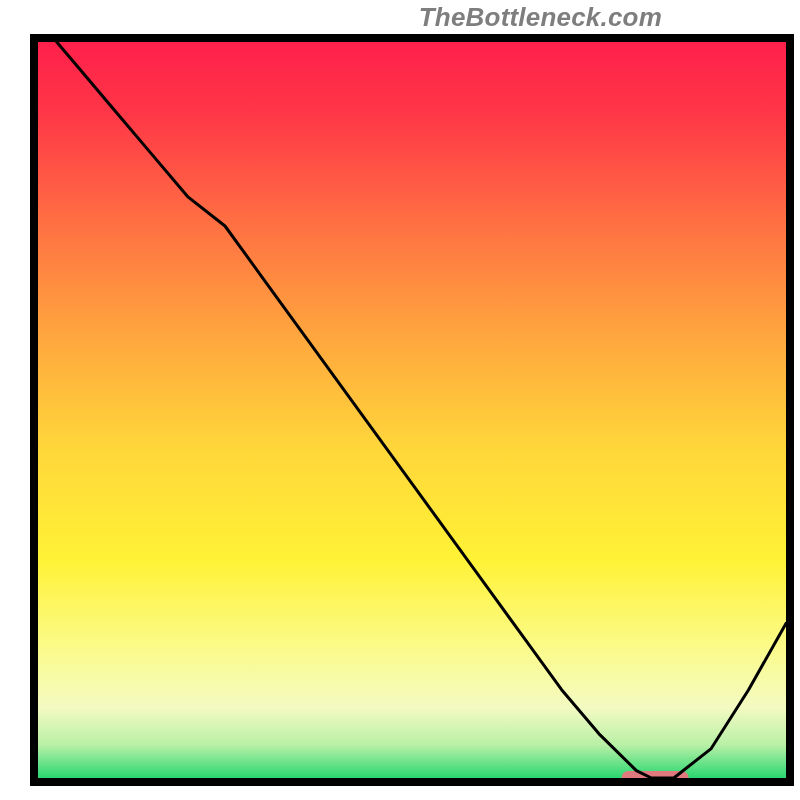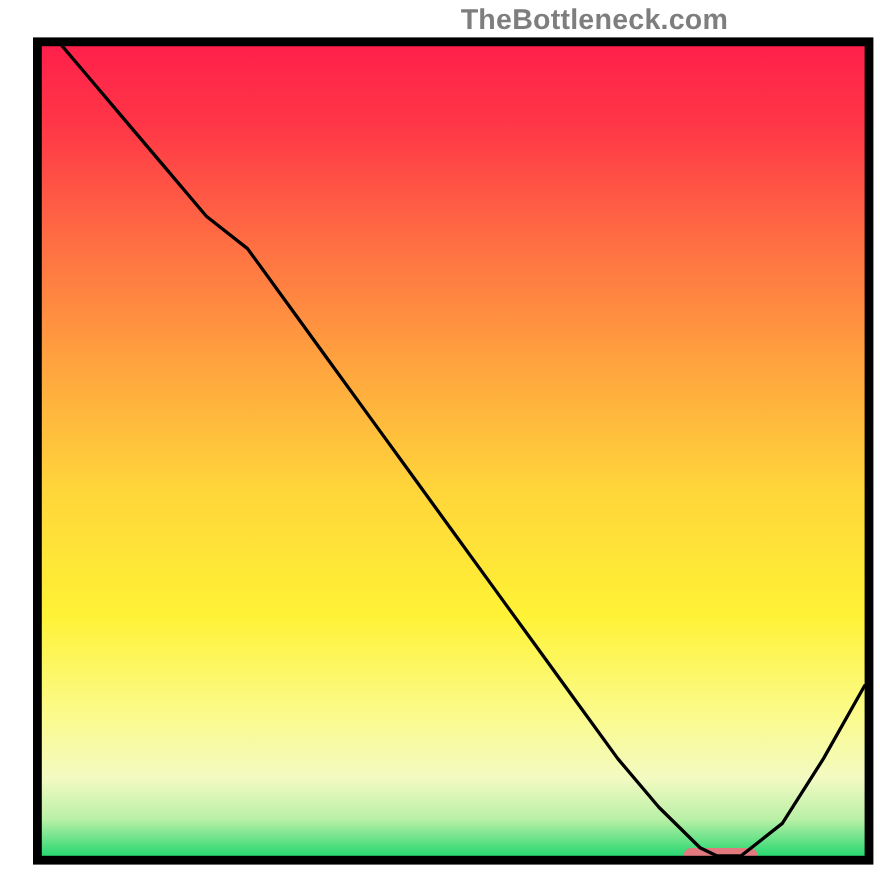--- a/index.html
+++ b/index.html
@@ -8,20 +8,21 @@
     width: 800px;
     height: 800px;
     overflow: hidden;
     background: #ffffff;
     font-family: Arial, Helvetica, sans-serif;
   }
   .wrap {
     position: relative;
     width: 668px;
     height: 800px;
+    font-style: italic;
   }
   .watermark {
     position: absolute;
     top: 2px;
     right: 6px;
     font-size: 26px;
     font-weight: 600;
     color: #7e7e7e;
     letter-spacing: 0.2px;
     user-select: none;

